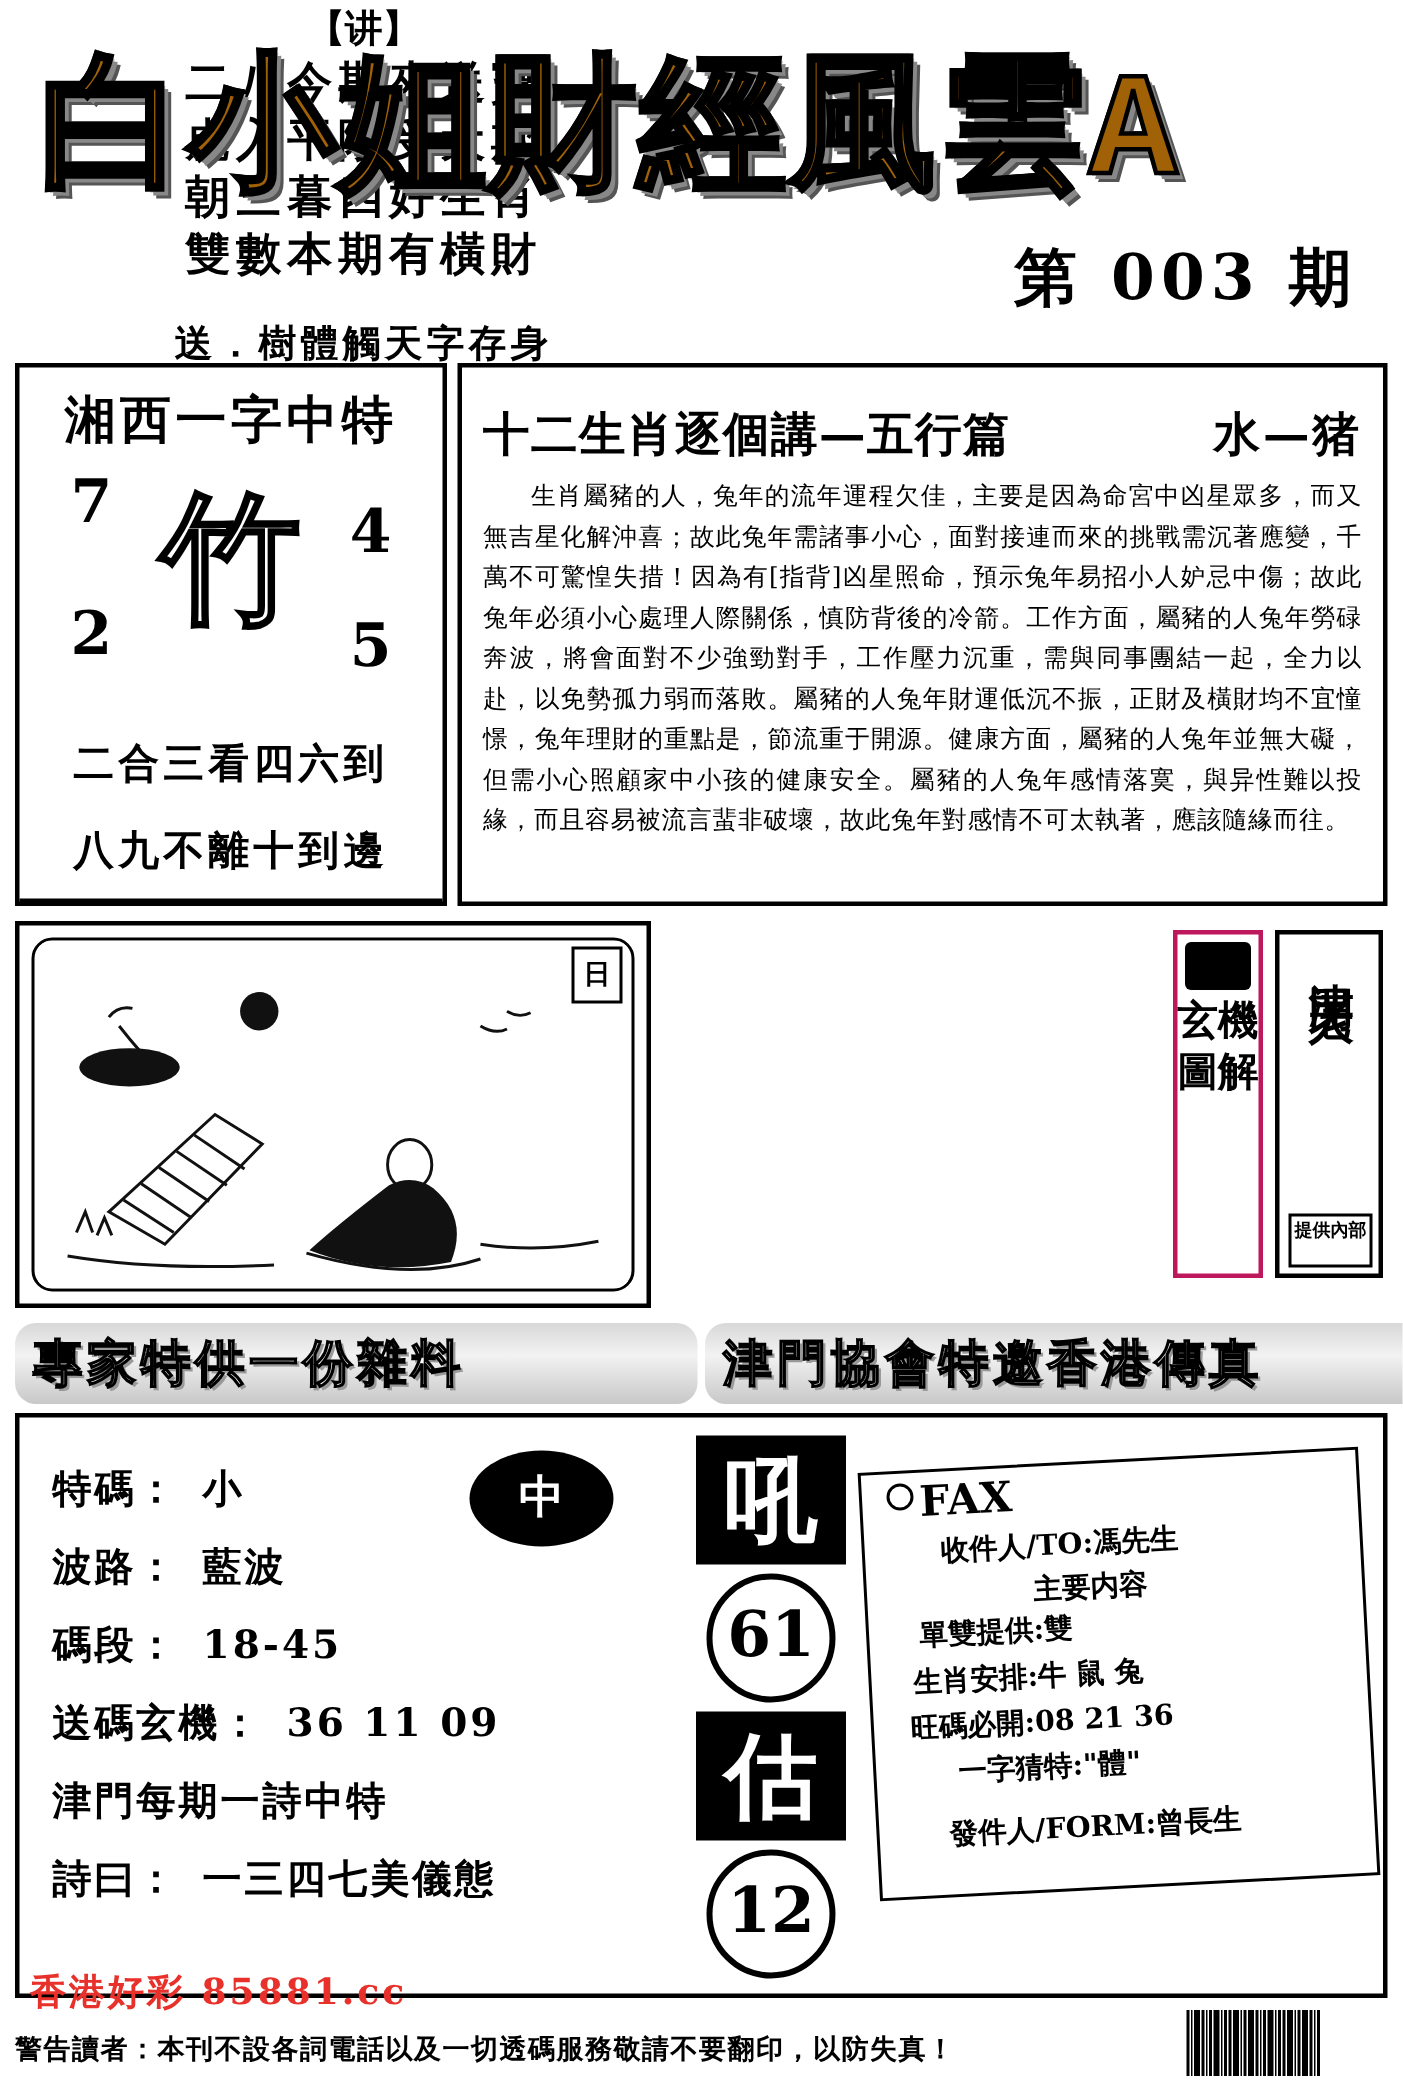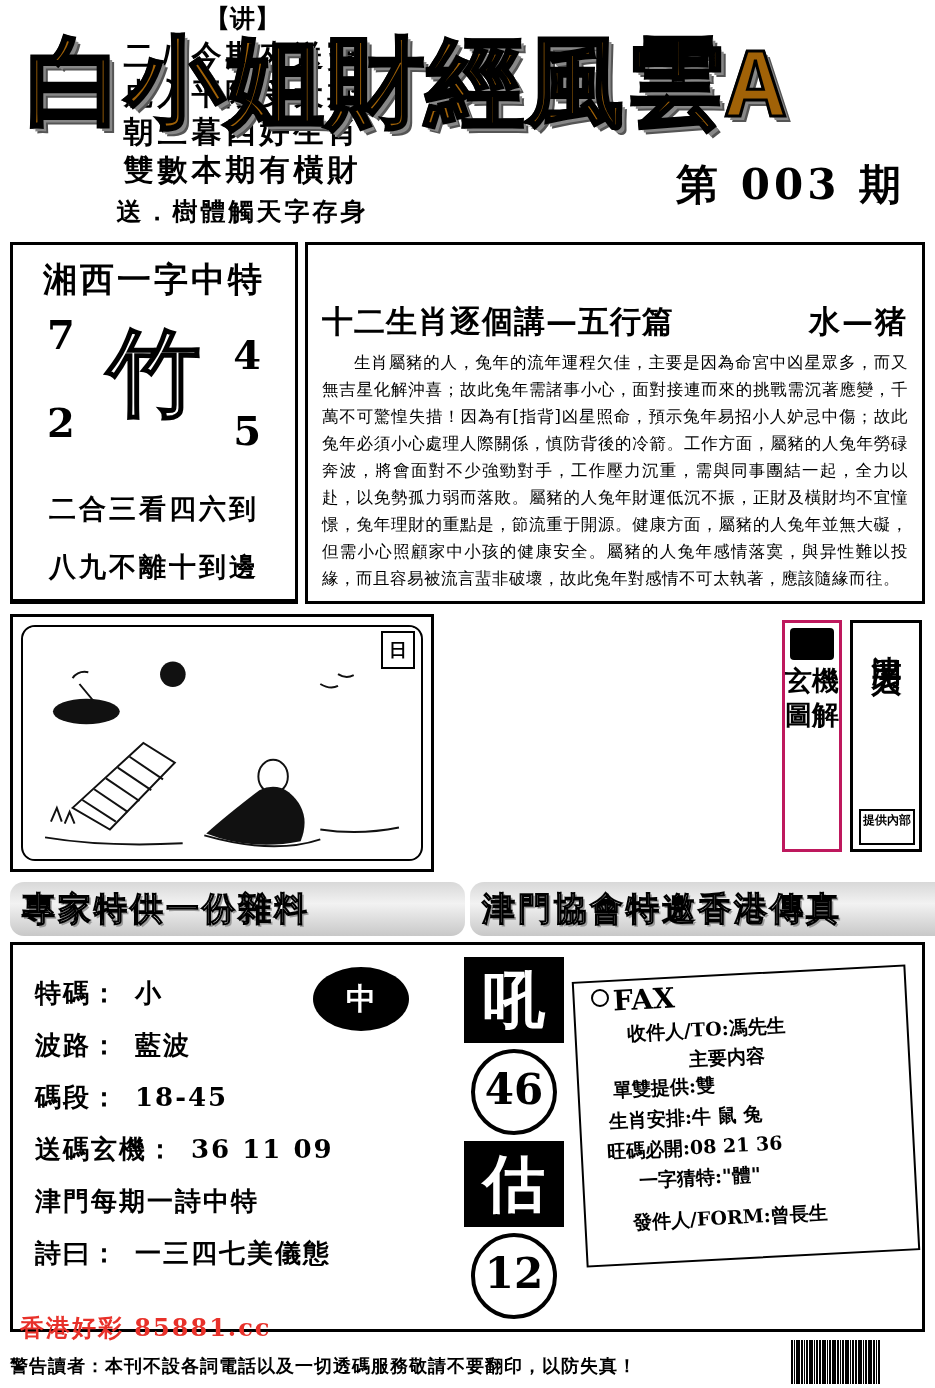--- a/index.html
+++ b/index.html
@@ -54,21 +54,20 @@
   #leftTop .foot{
     text-align:center;font-family:"DejaVu Serif","Liberation Serif",serif;
     font-size:24px;font-weight:bold;letter-spacing:2px;padding-top:12px;
   }
 
   
   #rightTop{left:305px;top:240px;width:620px;height:362px;overflow:hidden;}
   #rightTop .rt-head{
     display:flex;align-items:center;justify-content:space-between;
     padding:24px 14px 0 14px;
-    margin-top:32px;
   }
   #rightTop .rt-title{
     font-family:"DejaVu Serif","Liberation Serif",serif;
     font-size:31px;font-weight:bold;letter-spacing:1px;
   }
   #rightTop .rt-tag{
     font-family:"DejaVu Serif","Liberation Serif",serif;
     font-size:31px;font-weight:bold;letter-spacing:2px;
   }
   #rightTop .rt-body{
@@ -89,21 +88,21 @@
   .verse-title{
     text-align:center;font-family:"DejaVu Serif","Liberation Serif",serif;
     font-size:25px;font-weight:bold;margin:2px 0 2px 0;
   }
   .verse-line{
     text-align:center;font-family:"DejaVu Serif","Liberation Serif",serif;
     font-size:30px;font-weight:bold;letter-spacing:4px;line-height:38px;
   }
   .verse-foot{
     text-align:center;font-family:"DejaVu Serif","Liberation Serif",serif;
-    font-size:25px;font-weight:bold;letter-spacing:3px;margin-top:6px;
+    font-size:25px;font-weight:bold;letter-spacing:3px;margin-top:23px;
   }
   #seal{
     position:absolute;left:782px;top:618px;width:60px;height:232px;border:3px solid #be185d;
     box-sizing:border-box;text-align:right;
   }
   #seal .sealtop{
     width:44px;height:32px;margin:5px auto 4px auto;background:#000;
     border-radius:4px;
   }
   #seal .sealtxt{
@@ -302,21 +301,21 @@
       </div>
       <div class="bt-row">
         <span>詩曰：</span><span class="val">一三四七美儀態</span>
       </div>
     </div>
 
     <div class="oval">中</div>
 
     <div id="centerCol">
       <div class="blk">吼</div>
-      <div class="circ">46</div>
+      <div class="circ">61</div>
       <div class="blk">估</div>
       <div class="circ">12</div>
     </div>
 
     <div id="fax">
       <div class="scroll"></div>
       <div class="dot"></div>
       <div class="faxtitle">FAX</div>
       <div class="ln" style="left:48px;top:62px;">收件人/TO:馮先生</div>
       <div class="ln" style="left:110px;top:90px;">主要内容</div>

